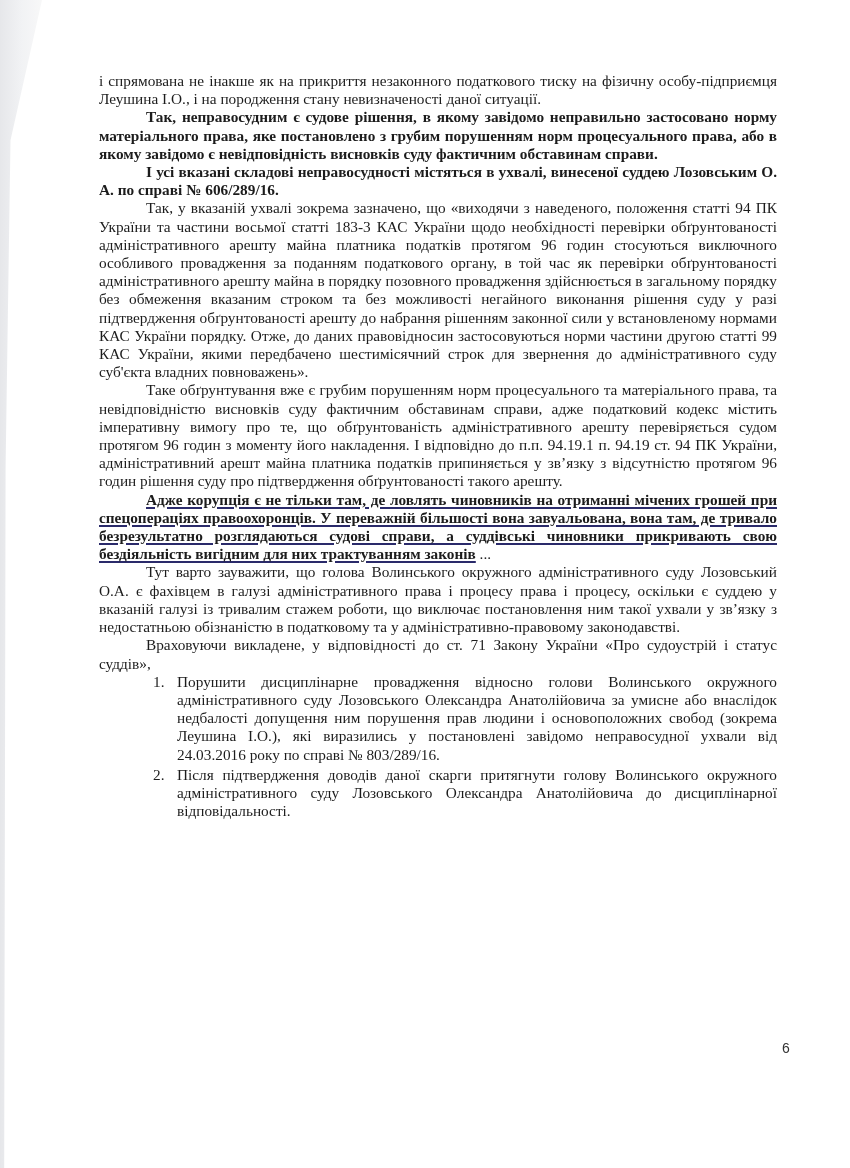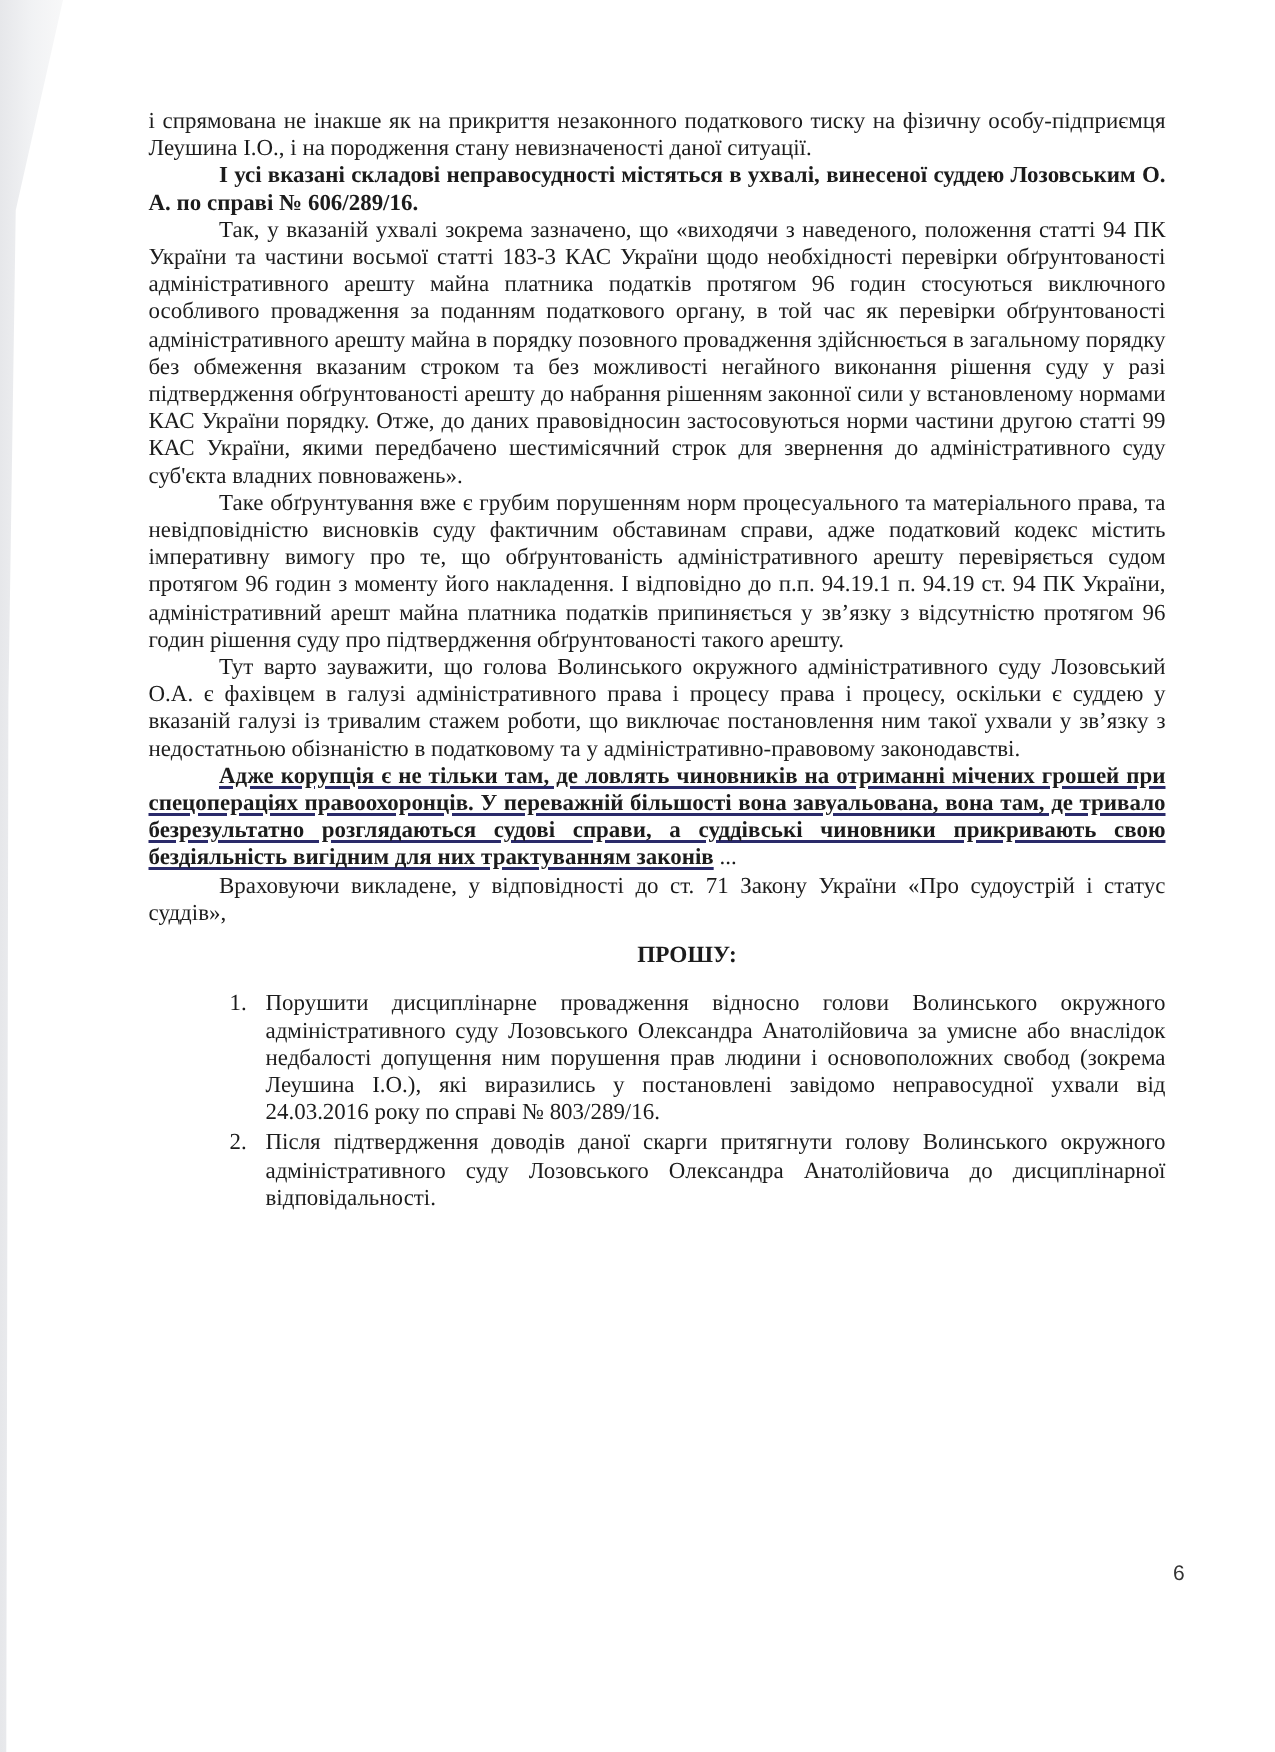--- a/index.html
+++ b/index.html
@@ -46,28 +46,28 @@
     font-size: 14px; color: #333;
   }
 </style>
 </head>
 <body>
 
 <div class="page-shadow"></div>
 
 <div class="content">
   <p class="plain">і спрямована не інакше як на прикриття незаконного податкового тиску на фізичну особу-підприємця Леушина І.О., і на породження стану невизначеності даної ситуації.</p>
+  <p class="indent bold">Так, неправосудним є судове рішення, в якому завідомо неправильно застосовано норму матеріального права, яке постановлено з грубим порушенням норм процесуального права, або в якому завідомо є невідповідність висновків суду фактичним обставинам справи.</p>
   <p class="indent bold">І усі вказані складові неправосудності містяться в ухвалі, винесеної суддею Лозовським О. А. по справі № 606/289/16.</p>
   <p class="indent">Так, у вказаній ухвалі зокрема зазначено, що «виходячи з наведеного, положення статті 94 ПК України та частини восьмої статті 183-3 КАС України щодо необхідності перевірки обґрунтованості адміністративного арешту майна платника податків протягом 96 годин стосуються виключного особливого провадження за поданням податкового органу, в той час як перевірки обґрунтованості адміністративного арешту майна в порядку позовного провадження здійснюється в загальному порядку без обмеження вказаним строком та без можливості негайного виконання рішення суду у разі підтвердження обґрунтованості арешту до набрання рішенням законної сили у встановленому нормами КАС України порядку. Отже, до даних правовідносин застосовуються норми частини другою статті 99 КАС України, якими передбачено шестимісячний строк для звернення до адміністративного суду суб'єкта владних повноважень».</p>
   <p class="indent">Таке обґрунтування вже є грубим порушенням норм процесуального та матеріального права, та невідповідністю висновків суду фактичним обставинам справи, адже податковий кодекс містить імперативну вимогу про те, що обґрунтованість адміністративного арешту перевіряється судом протягом 96 годин з моменту його накладення. І відповідно до п.п. 94.19.1 п. 94.19 ст. 94 ПК України, адміністративний арешт майна платника податків припиняється у зв’язку з відсутністю протягом 96 годин рішення суду про підтвердження обґрунтованості такого арешту.</p>
+  <p class="indent"><span class="underline-bold">Адже корупція є не тільки там, де ловлять чиновників на отриманні мічених грошей при спецопераціях правоохоронців. У переважній більшості вона завуальована, вона там, де тривало безрезультатно розглядаються судові справи, а суддівські чиновники прикривають свою бездіяльність вигідним для них трактуванням законів</span><span> ...</span></p>
   <p class="indent">Тут варто зауважити, що голова Волинського окружного адміністративного суду Лозовський О.А. є фахівцем в галузі адміністративного права і процесу права і процесу, оскільки є суддею у вказаній галузі із тривалим стажем роботи, що виключає постановлення ним такої ухвали у зв’язку з недостатньою обізнаністю в податковому та у адміністративно-правовому законодавстві.</p>
-  <p class="indent"><span class="underline-bold">Адже корупція є не тільки там, де ловлять чиновників на отриманні мічених грошей при спецопераціях правоохоронців. У переважній більшості вона завуальована, вона там, де тривало безрезультатно розглядаються судові справи, а суддівські чиновники прикривають свою бездіяльність вигідним для них трактуванням законів</span><span> ...</span></p>
   <p class="indent">Враховуючи викладене, у відповідності до ст. 71 Закону України «Про судоустрій і статус суддів»,</p>
 
-  <div class="heading">ПРОШУ:</div>
 
   <ol class="requests">
     <li>
       <span class="num">1.</span>
       <span>Порушити дисциплінарне провадження відносно голови Волинського окружного адміністративного суду Лозовського Олександра Анатолійовича за умисне або внаслідок недбалості допущення ним порушення прав людини і основоположних свобод (зокрема Леушина І.О.), які виразились у постановлені завідомо неправосудної ухвали від 24.03.2016 року по справі № 803/289/16.</span>
     </li>
     <li>
       <span class="num">2.</span>
       <span>Після підтвердження доводів даної скарги притягнути голову Волинського окружного адміністративного суду Лозовського Олександра Анатолійовича до дисциплінарної відповідальності.</span>
     </li>

